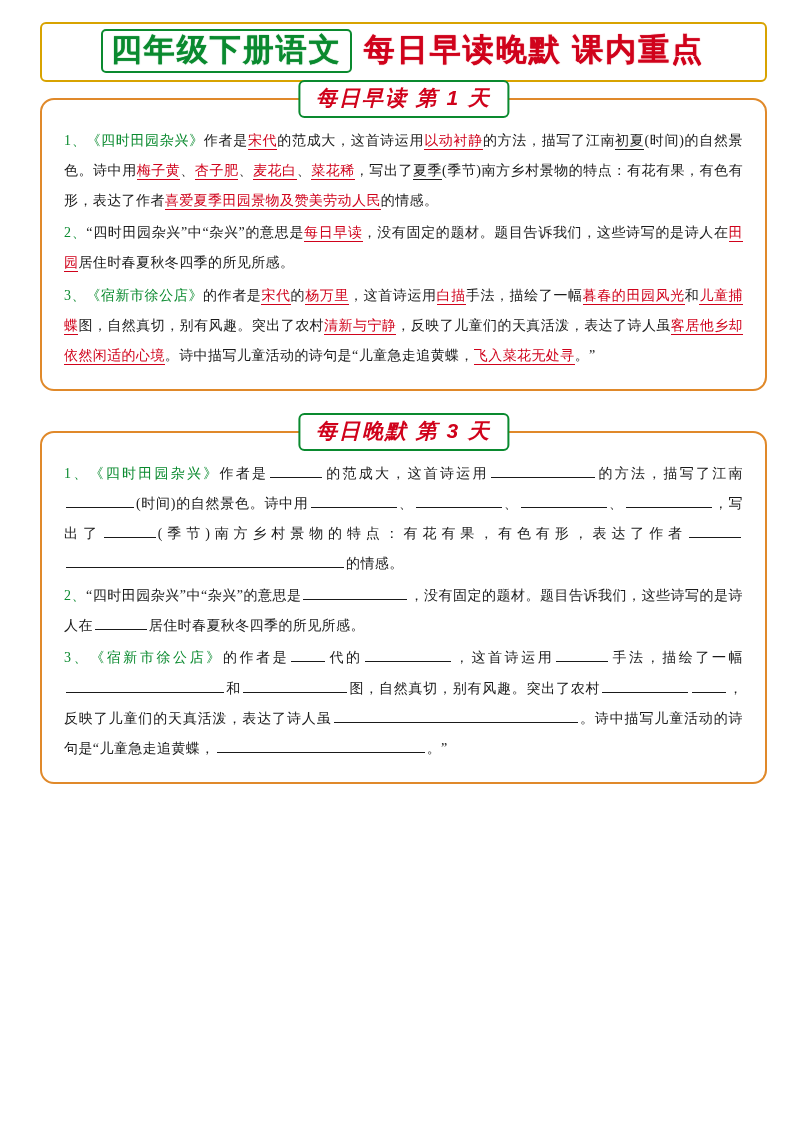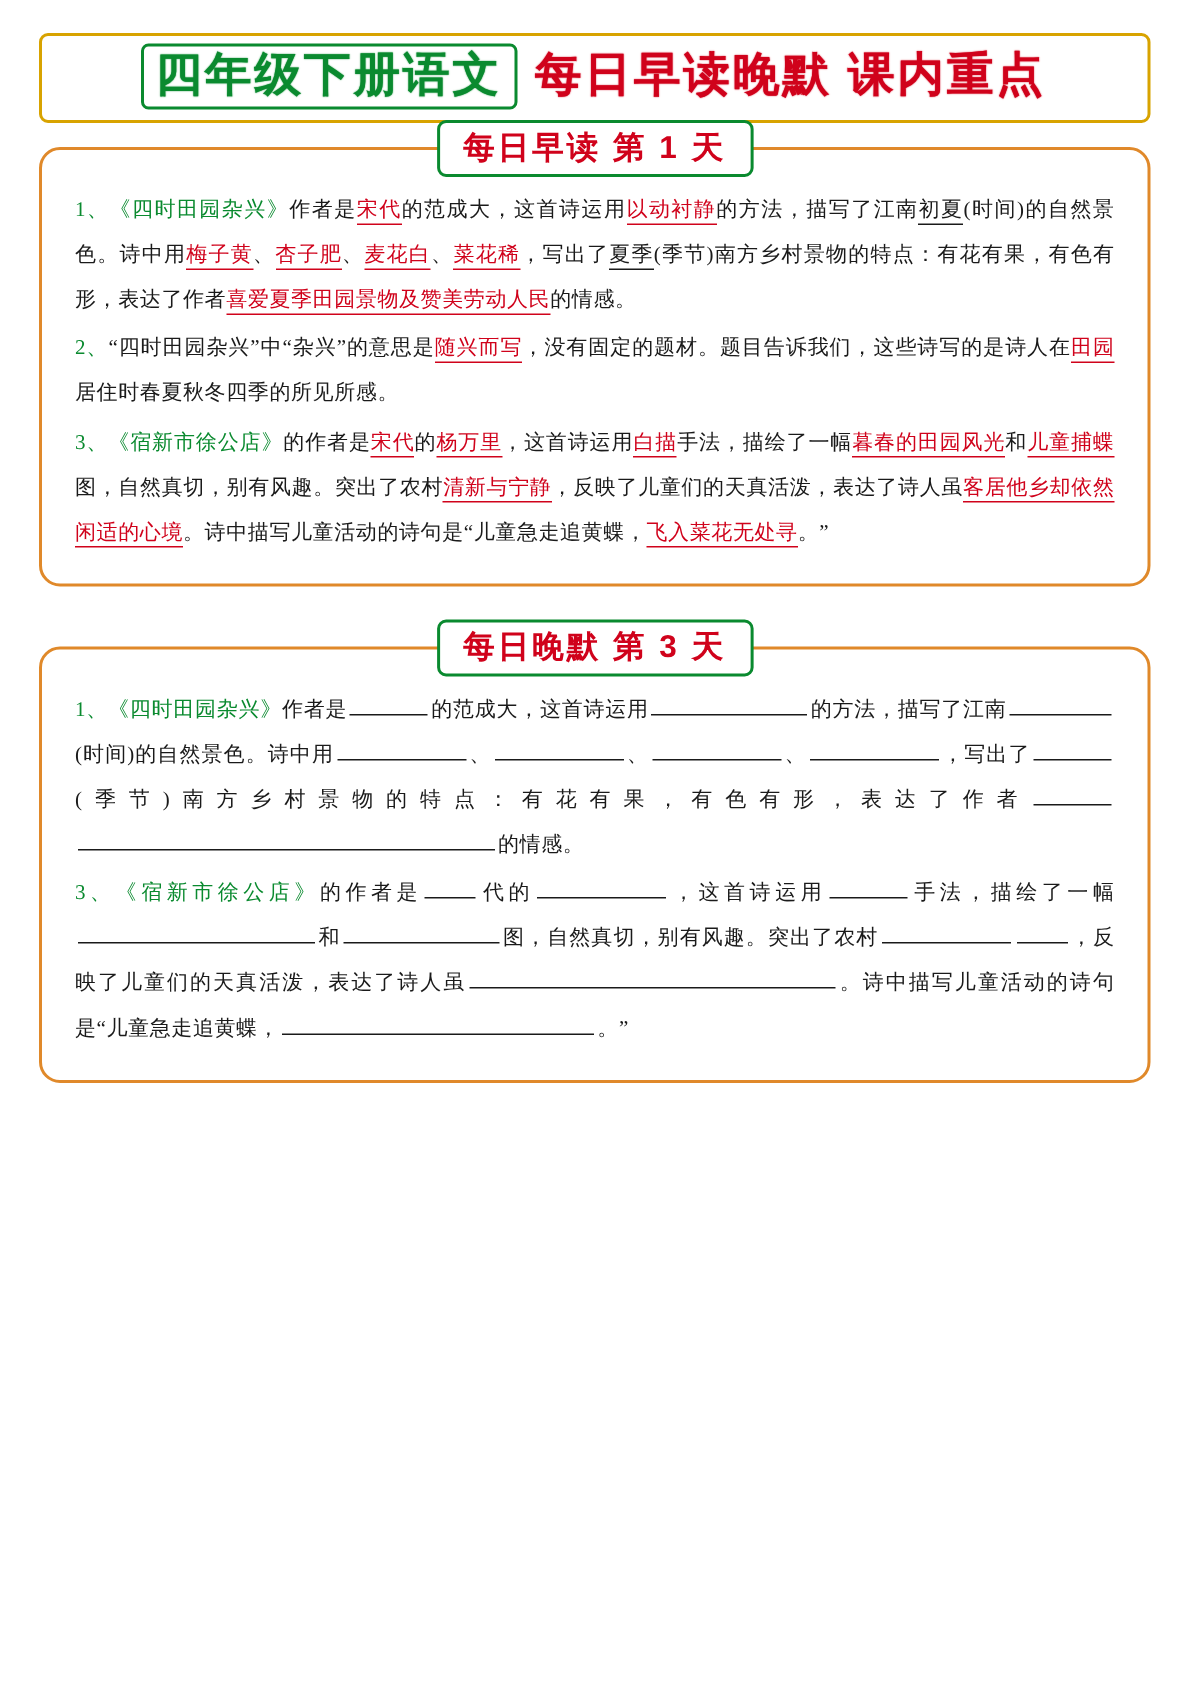--- a/index.html
+++ b/index.html
@@ -12,21 +12,21 @@
     height: 1122px;
     font-family: "Liberation Serif", "DejaVu Serif", serif;
     color: #1a1a1a;
     position: relative;
     overflow: hidden;
   }
   .page {
     width: 793px;
     height: 1122px;
     box-sizing: border-box;
-    padding: 18px 24px 10px 24px;
+    padding: 18px 24px 10px 38px;
     position: relative;
   }
 
   
   .title-bar {
     border: 2px solid #d8a300;
     border-radius: 6px;
     padding: 5px 8px 7px 8px;
     display: flex;
     align-items: center;
@@ -67,20 +67,21 @@
   .card-head {
     position: absolute;
     top: -20px;
     left: 50%;
     transform: translateX(-50%);
     background: #ffffff;
     border: 2px solid #0a8a2f;
     border-radius: 6px;
     padding: 2px 16px 4px 16px;
     white-space: nowrap;
+    font-style: italic;
   }
   .card-head-text {
     font-size: 21px;
     font-weight: bold;
     color: #d0021b;
     letter-spacing: 2px;
     font-family: "Liberation Sans", "DejaVu Sans", sans-serif;
   }
 
   
@@ -130,24 +131,25 @@
 
   <div class="title-bar">
     <span class="title-seg green">四年级下册语文</span>
     <span class="title-seg red">每日早读晚默 课内重点</span>
   </div>
 
   <div id="sections-host">
       <div class="card">
         <div class="card-head"><span class="card-head-text">每日早读 第 1 天</span></div>
         <p class="para"><span class="num">1、</span><span class="green">《四时田园杂兴》</span><span class="">作者是</span><span class="u-red">宋代</span><span class="">的范成大，这首诗运用</span><span class="u-red">以动衬静</span><span class="">的方法，描写了江南</span><span class="u-black">初夏</span><span class="">(时间)的自然景色。诗中用</span><span class="u-red">梅子黄</span><span class="">、</span><span class="u-red">杏子肥</span><span class="">、</span><span class="u-red">麦花白</span><span class="">、</span><span class="u-red">菜花稀</span><span class="">，写出了</span><span class="u-black">夏季</span><span class="">(季节)南方乡村景物的特点：有花有果，有色有形，表达了作者</span><span class="u-red">喜爱夏季田园景物及赞美劳动人民</span><span class="">的情感。</span></p>
-        <p class="para"><span class="num">2、</span><span class="">“四时田园杂兴”中“杂兴”的意思是</span><span class="u-red">随兴而写</span><span class="">，没有固定的题材。题目告诉我们，这些诗写的是诗人在</span><span class="u-red">田园</span><span class="">居住时春夏秋冬四季的所见所感。</span></p>
+        <p class="para"><span class="num">2、</span><span class="">“四时田园杂兴”中“杂兴”的意思是</span><span class="u-red">每日早读</span><span class="">，没有固定的题材。题目告诉我们，这些诗写的是诗人在</span><span class="u-red">田园</span><span class="">居住时春夏秋冬四季的所见所感。</span></p>
         <p class="para"><span class="num">3、</span><span class="green">《宿新市徐公店》</span><span class="">的作者是</span><span class="u-red">宋代</span><span class="">的</span><span class="u-red">杨万里</span><span class="">，这首诗运用</span><span class="u-red">白描</span><span class="">手法，描绘了一幅</span><span class="u-red">暮春的田园风光</span><span class="">和</span><span class="u-red">儿童捕蝶</span><span class="">图，自然真切，别有风趣。突出了农村</span><span class="u-red">清新与宁静</span><span class="">，反映了儿童们的天真活泼，表达了诗人虽</span><span class="u-red">客居他乡却依然闲适的心境</span><span class="">。诗中描写儿童活动的诗句是“儿童急走追黄蝶，</span><span class="u-red">飞入菜花无处寻</span><span class="">。”</span></p>
       </div>
       <div class="spacer"></div>
       <div class="card">
         <div class="card-head"><span class="card-head-text">每日晚默 第 3 天</span></div>
         <p class="para"><span class="num">1、</span><span class="green">《四时田园杂兴》</span><span class="">作者是</span><span class="blank b3"></span><span class="">的范成大，这首诗运用</span><span class="blank b6"></span><span class="">的方法，描写了江南</span><span class="blank b4"></span><span class="">(时间)的自然景色。诗中用</span><span class="blank b5"></span><span class="">、</span><span class="blank b5"></span><span class="">、</span><span class="blank b5"></span><span class="">、</span><span class="blank b5"></span><span class="">，写出了</span><span class="blank b3"></span><span class="">(季节)南方乡村景物的特点：有花有果，有色有形，表达了作者</span><span class="blank b3"></span><span class="blank b16"></span><span class="">的情感。</span></p>
+        <p class="para"><span class="num">2、</span><span class="">“四时田园杂兴”中“杂兴”的意思是</span><span class="blank b6"></span><span class="">，没有固定的题材。题目告诉我们，这些诗写的是诗人在</span><span class="blank b3"></span><span class="">居住时春夏秋冬四季的所见所感。</span></p>
         <p class="para"><span class="num">3、</span><span class="green">《宿新市徐公店》</span><span class="">的作者是</span><span class="blank b2"></span><span class="">代的</span><span class="blank b5"></span><span class="">，这首诗运用</span><span class="blank b3"></span><span class="">手法，描绘了一幅</span><span class="blank b9"></span><span class="">和</span><span class="blank b6"></span><span class="">图，自然真切，别有风趣。突出了农村</span><span class="blank b5"></span><span class="blank b2"></span><span class="">，反映了儿童们的天真活泼，表达了诗人虽</span><span class="blank b14"></span><span class="">。诗中描写儿童活动的诗句是“儿童急走追黄蝶，</span><span class="blank b12"></span><span class="">。”</span></p>
       </div>
     </div>
 
 </div>
 
 </body></html>

